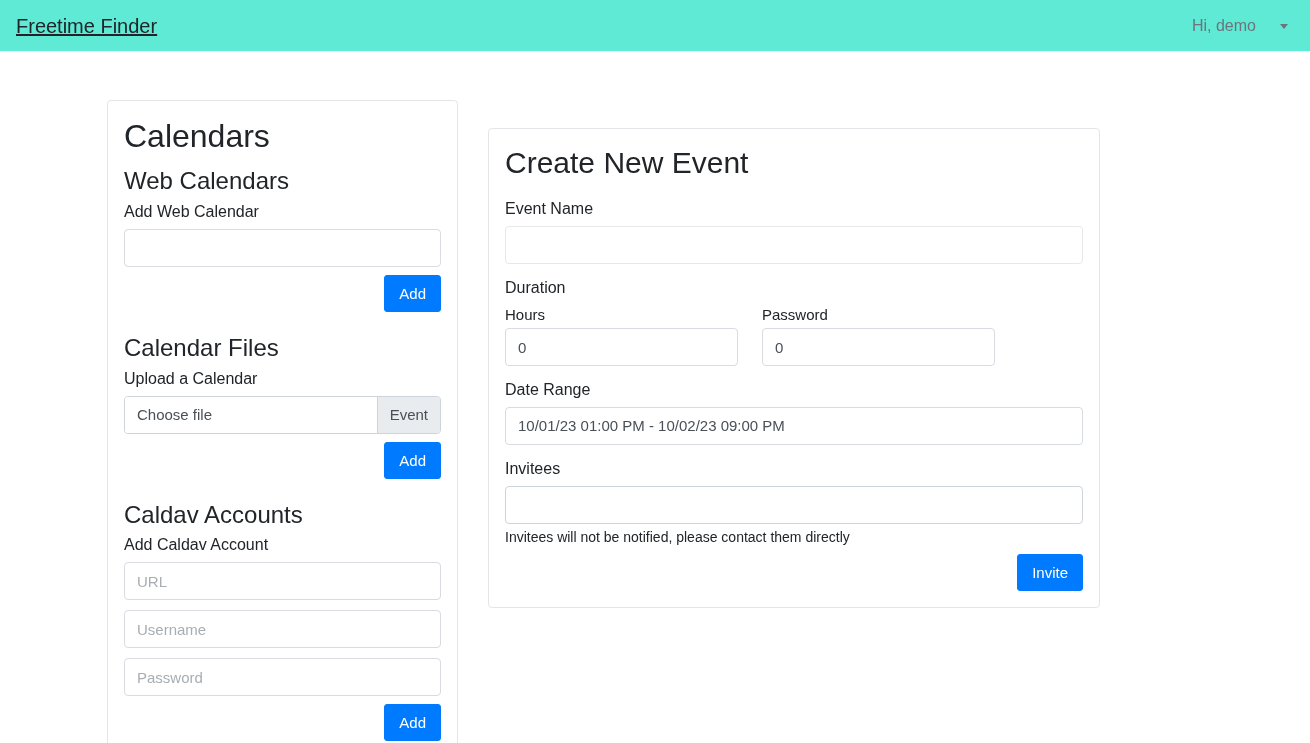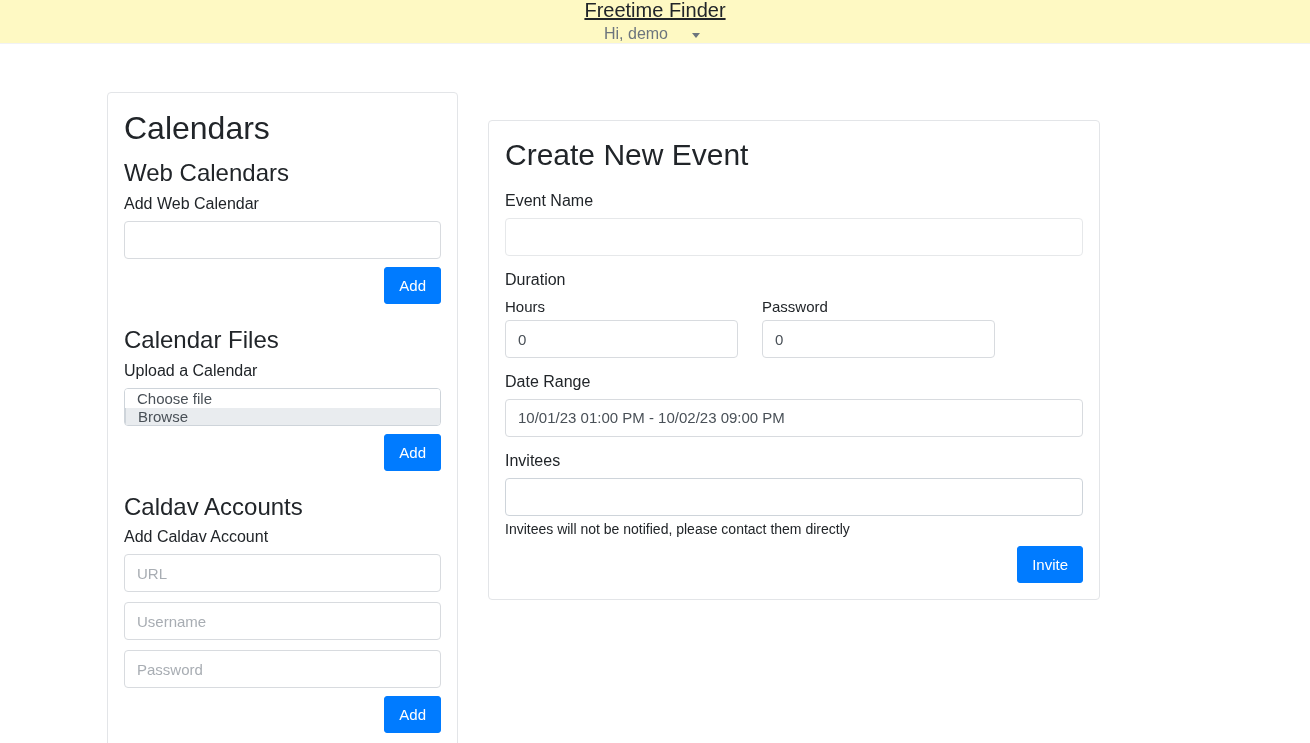--- a/index.html
+++ b/index.html
@@ -10,28 +10,27 @@
     width: 1310px;
     height: 743px;
     background: #ffffff;
     font-family: "Liberation Sans", sans-serif;
     color: #212529;
     overflow: hidden;
   }
 
   
   .navbar {
-    height: 44px;
-    background: #fef9c3;
+    height: 52px;
+    background: #5eead4;
     display: flex;
     align-items: center;
     justify-content: space-between;
     padding: 0 16px;
     border-bottom: 1px solid #f1f2f4;
-    flex-direction: column;
   }
   .navbar-brand {
     font-size: 20px;
     color: #212529;
     line-height: 1;
     white-space: nowrap;
   }
   .navbar-user {
     display: flex;
     align-items: center;
@@ -133,21 +132,20 @@
 
   
   .file-group {
     display: flex;
     width: 100%;
     height: 38px;
     border: 1px solid #ced4da;
     border-radius: 4px;
     overflow: hidden;
     background: #fff;
-    flex-direction: column;
   }
   .file-label {
     flex: 1;
     display: flex;
     align-items: center;
     padding: 0 12px;
     font-size: 15px;
     color: #495057;
     background: #ffffff;
   }
@@ -212,21 +210,21 @@
         <div class="btn-row">
           <button class="btn-primary">Add</button>
         </div>
       </div>
 
       <div class="mb-group">
         <h2 class="section-title">Calendar Files</h2>
         <label class="field-label">Upload a Calendar</label>
         <div class="file-group">
           <span class="file-label">Choose file</span>
-          <span class="file-browse">Browse</span>
+          <span class="file-browse">Event</span>
         </div>
         <div class="btn-row">
           <button class="btn-primary">Add</button>
         </div>
       </div>
 
       <div>
         <h2 class="section-title">Caldav Accounts</h2>
         <label class="field-label">Add Caldav Account</label>
 

